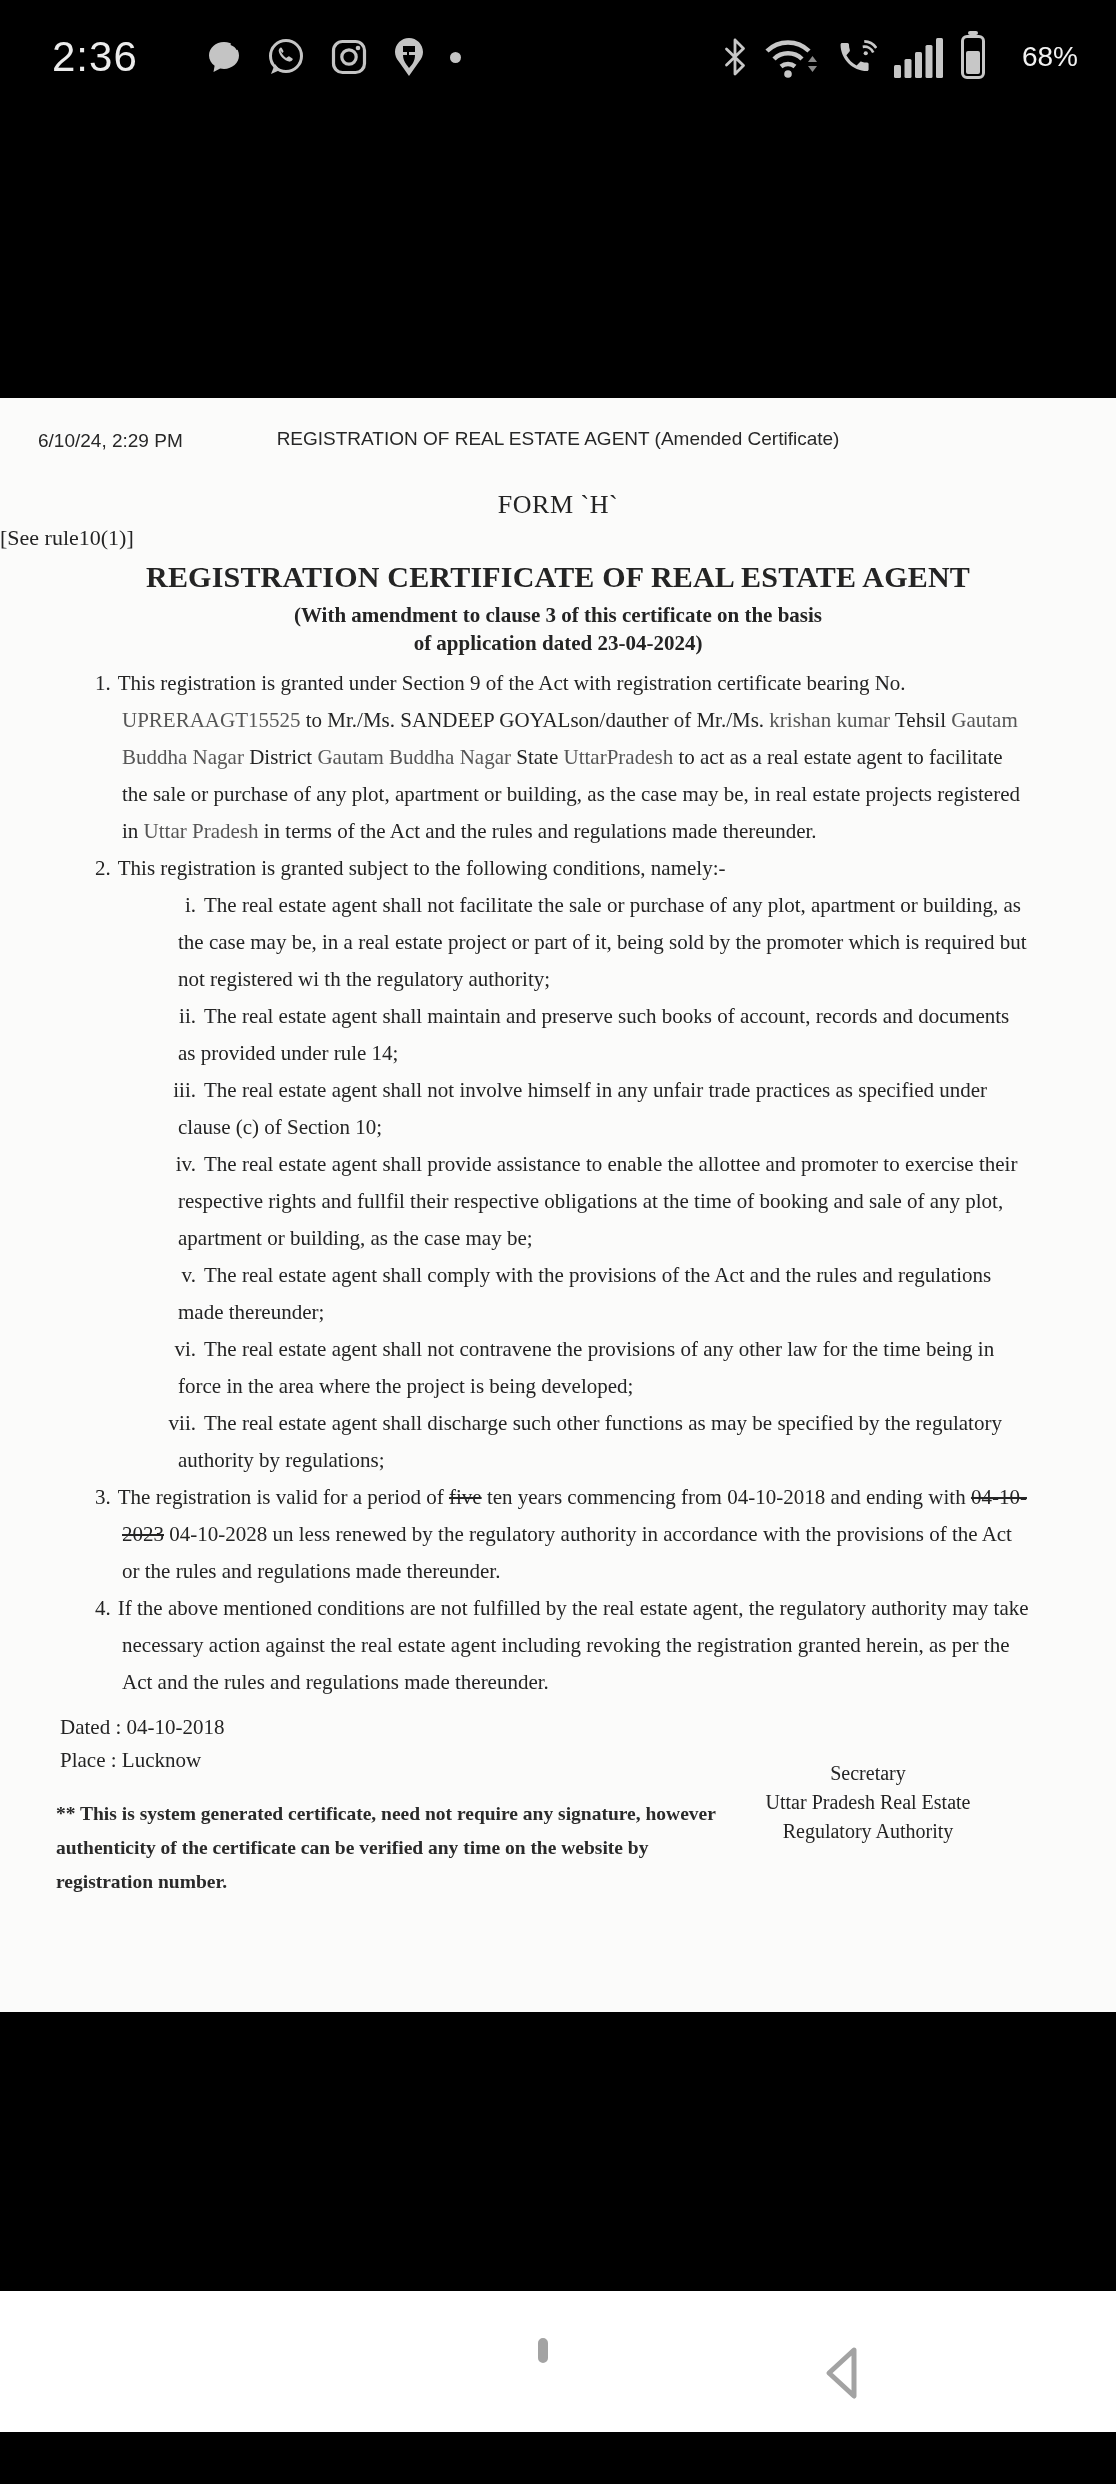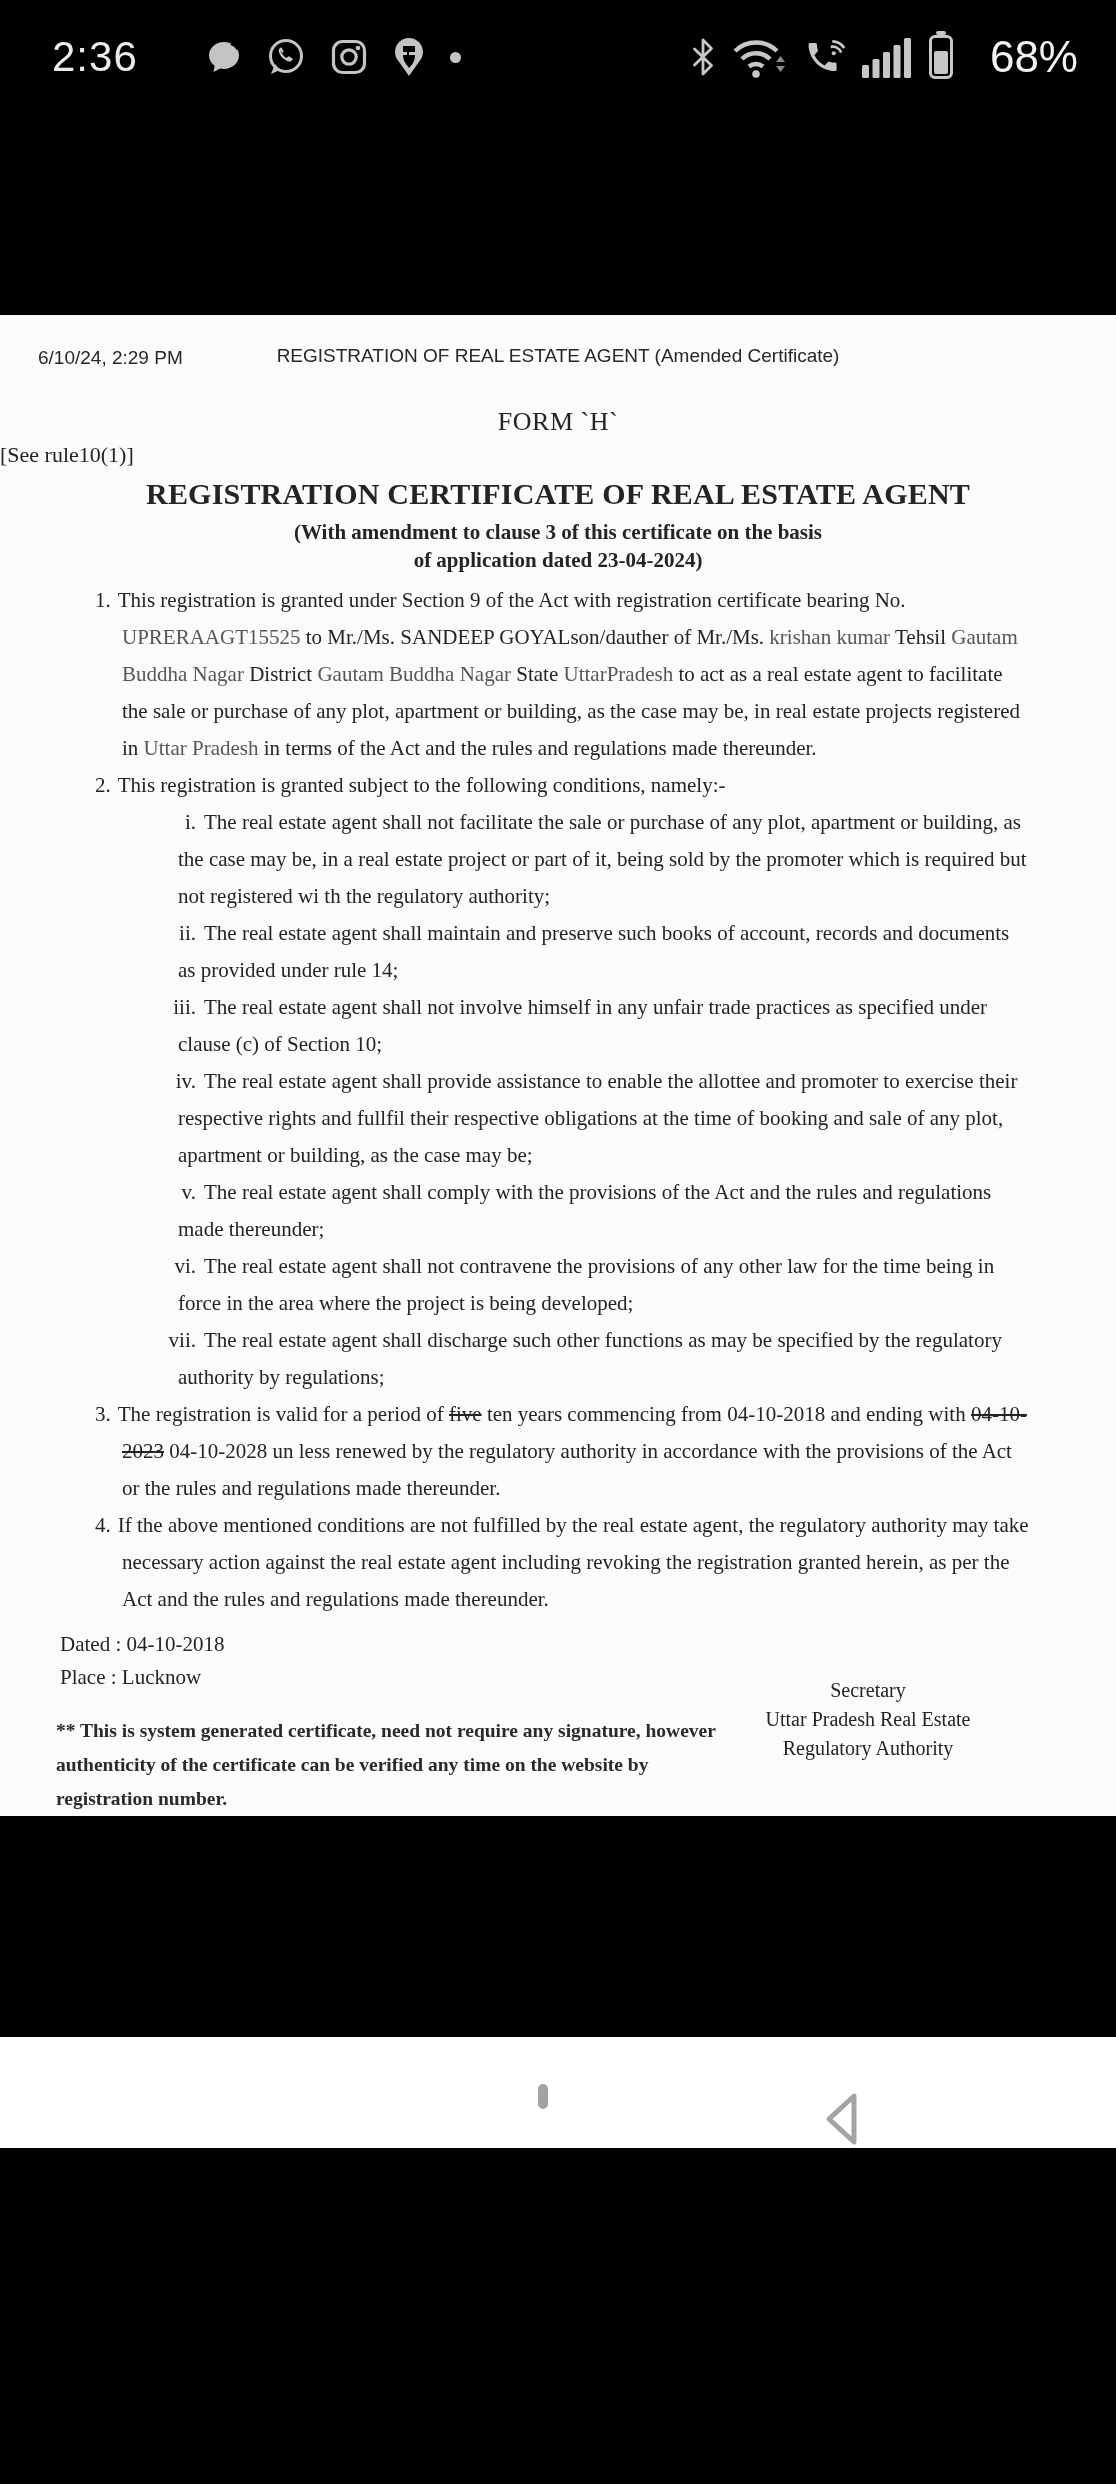--- a/index.html
+++ b/index.html
@@ -1,27 +1,27 @@
 <!DOCTYPE html>
 <html><head>
 <meta charset="utf-8">
 <style>
   * { margin:0; padding:0; box-sizing:border-box; }
   html,body { background:#000; }
   body { width:1116px; font-family:"Liberation Sans","DejaVu Sans",sans-serif; }
-  .phone { width:1116px; height:2148px; background:#000; display:flex; flex-direction:column; overflow:hidden; }
+  .phone { width:1116px; height:2432px; background:#000; display:flex; flex-direction:column; overflow:hidden; }
 
   
   .top-zone { height:407px; background:#000; }
   .statusbar { height:104px; display:flex; align-items:center; padding:10px 38px 0 52px; }
   .sb-time { font-size:42px; color:#ececec; letter-spacing:1px; width:118px; }
   .sb-left { display:flex; align-items:center; gap:24px; margin-left:36px; }
   .sb-spacer { flex:1; }
   .sb-right { display:flex; align-items:center; gap:17px; }
-  .sb-batt-pct { font-size:44px; color:#f2f2f2; margin-left:20px; }
+  .sb-batt-pct { font-size:28px; color:#f2f2f2; margin-left:20px; }
   .icon svg { display:block; }
   .battery-shell { width:24px; height:44px; border:3px solid #c7c7c7; border-radius:6px; position:relative; }
   .battery-cap { position:absolute; top:-7px; left:4px; width:10px; height:4px; background:#c7c7c7; border-radius:2px; }
   .battery-fill { position:absolute; left:2px; right:2px; bottom:2px; height:60%; background:#c7c7c7; border-radius:2px; }
   .notif-dot { width:11px; height:11px; border-radius:50%; background:#c4c4c4; }
 
   
   .doc { background:#fbfbfa; height:1648px; color:#242424; font-family:"Liberation Serif","DejaVu Serif",serif; display:flex; flex-direction:column; position:relative; }
   .doc-header { position:relative; margin-top:30px; height:26px; font-family:"Liberation Sans","DejaVu Sans",sans-serif; font-size:19px; color:#272727; }
   .doc-header .dt { position:absolute; left:38px; top:2px; }

